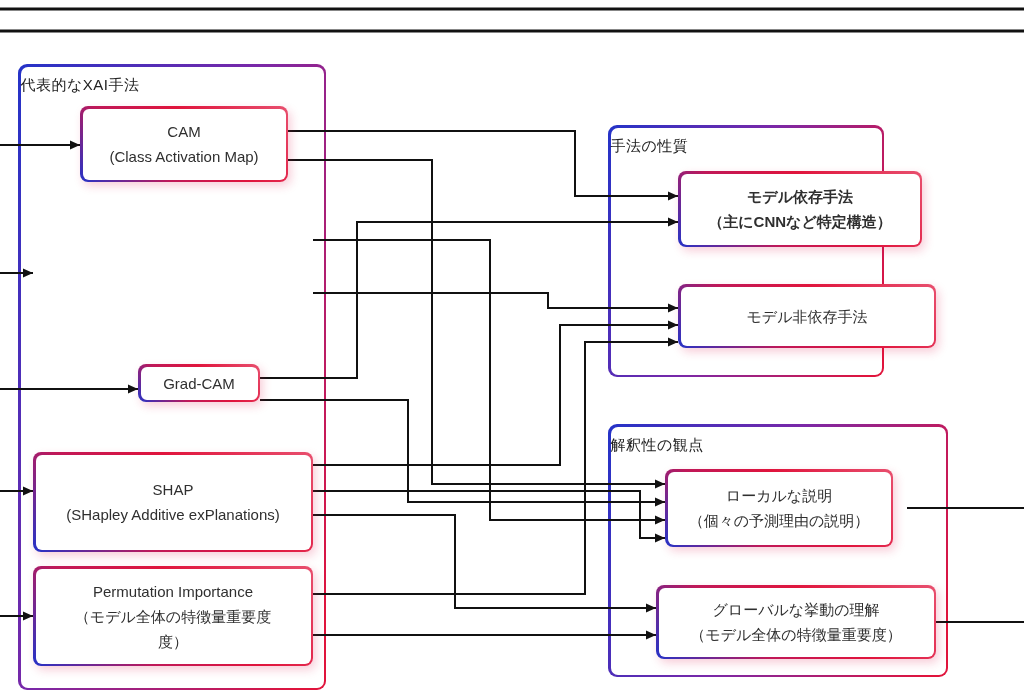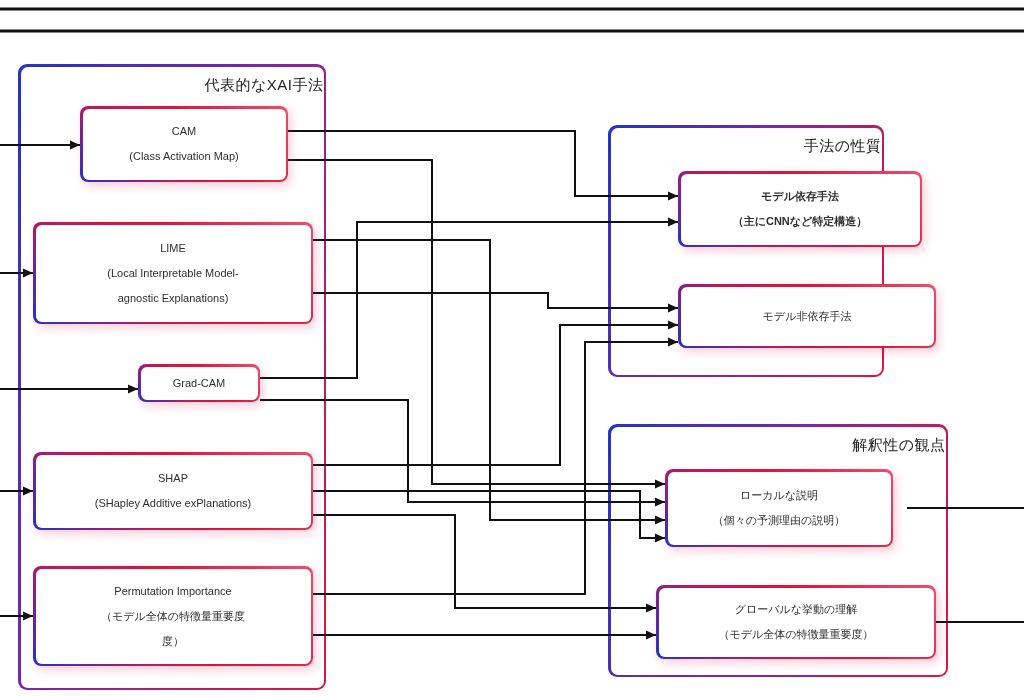--- a/index.html
+++ b/index.html
@@ -7,40 +7,40 @@
     position:relative; width:1024px; height:697px; background:#ffffff;
     font-family:"Liberation Sans","DejaVu Sans",sans-serif; color:#2f2f2f;
     overflow:hidden;
   }
   .wires { position:absolute; left:0; top:0; z-index:2; }
   .group {
     position:absolute; z-index:1; padding:2.5px; border-radius:9px; box-sizing:border-box;
     background:linear-gradient(110deg,#2433c8 0%,#7a28a8 45%,#e0143c 95%);
   }
   .group-inner { width:100%; height:100%; background:#fff; border-radius:7px; box-sizing:border-box; }
-  .group-title { text-align:right; font-size:15px; padding-top:9px; color:#222; letter-spacing:.5px; }
+  .group-title { text-align:left; font-size:15px; padding-top:9px; color:#222; letter-spacing:.5px; }
   .node {
     position:absolute; z-index:3; padding:2.5px; border-radius:8px; box-sizing:border-box; display:flex;
     background:linear-gradient(45deg,#2433c8 0%,#c01858 32%,#e0143c 60%,#e84f6e 100%);
     box-shadow:3px 4px 10px rgba(225,30,80,.22);
   }
   .node-inner {
     flex:1; background:#fff; border-radius:6px; display:flex; flex-direction:column;
-    align-items:center; justify-content:center; font-size:11px; line-height:25px; text-align:center;
+    align-items:center; justify-content:center; font-size:15px; line-height:25px; text-align:center;
     padding:0 4px;
   }
   
   #g-methods { left:18px;  top:64px;  width:308px; height:626px; }
   #g-nature  { left:608px; top:125px; width:276px; height:252px; }
   #g-interp  { left:608px; top:424px; width:340px; height:253px; }
   
   #n-cam     { left:80px;  top:106px; width:208px; height:76px; }
   #n-lime    { left:33px;  top:222px; width:280px; height:102px; }
   #n-gradcam { left:138px; top:364px; width:122px; height:38px; }
-  #n-shap    { left:33px;  top:452px; width:280px; height:78px; }
+  #n-shap    { left:33px;  top:452px; width:280px; height:100px; }
   #n-perm    { left:33px;  top:566px; width:280px; height:100px; }
   #n-dep     { left:678px; top:171px; width:244px; height:76px;font-weight:bold; }
   #n-agn     { left:678px; top:284px; width:258px; height:64px; }
   #n-local   { left:665px; top:469px; width:228px; height:78px; }
   #n-global  { left:656px; top:585px; width:280px; height:74px; }
 </style>
 </head>
 <body>
 
 <div class="stage">
@@ -98,27 +98,20 @@
     </g>
   </svg>
 
   <div class="node" id="n-cam">
     <div class="node-inner">
       <div>CAM</div>
       <div>(Class Activation Map)</div>
     </div>
   </div>
 
-  <div class="node" id="n-lime">
-    <div class="node-inner">
-      <div>LIME</div>
-      <div>(Local Interpretable Model-</div>
-      <div>agnostic Explanations)</div>
-    </div>
-  </div>
 
   <div class="node" id="n-gradcam">
     <div class="node-inner">
       <div>Grad-CAM</div>
     </div>
   </div>
 
   <div class="node" id="n-shap">
     <div class="node-inner">
       <div>SHAP</div>

